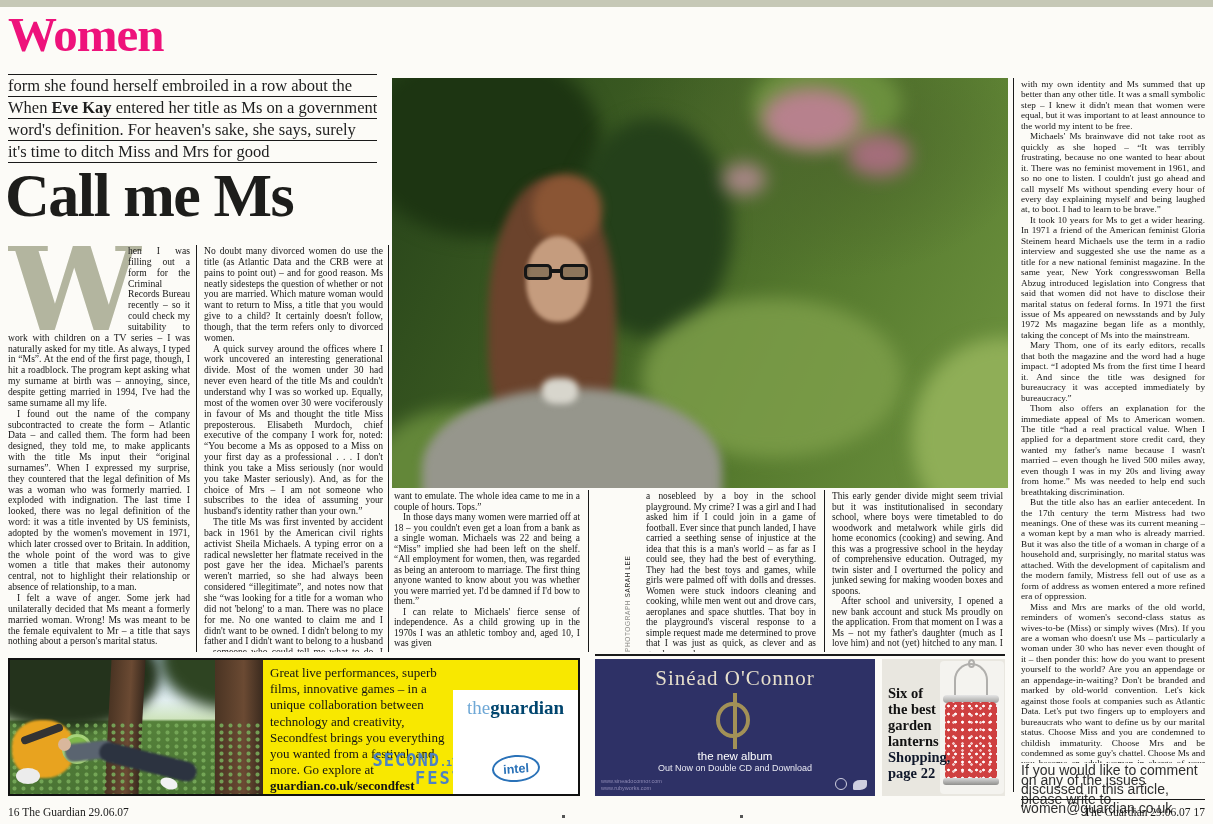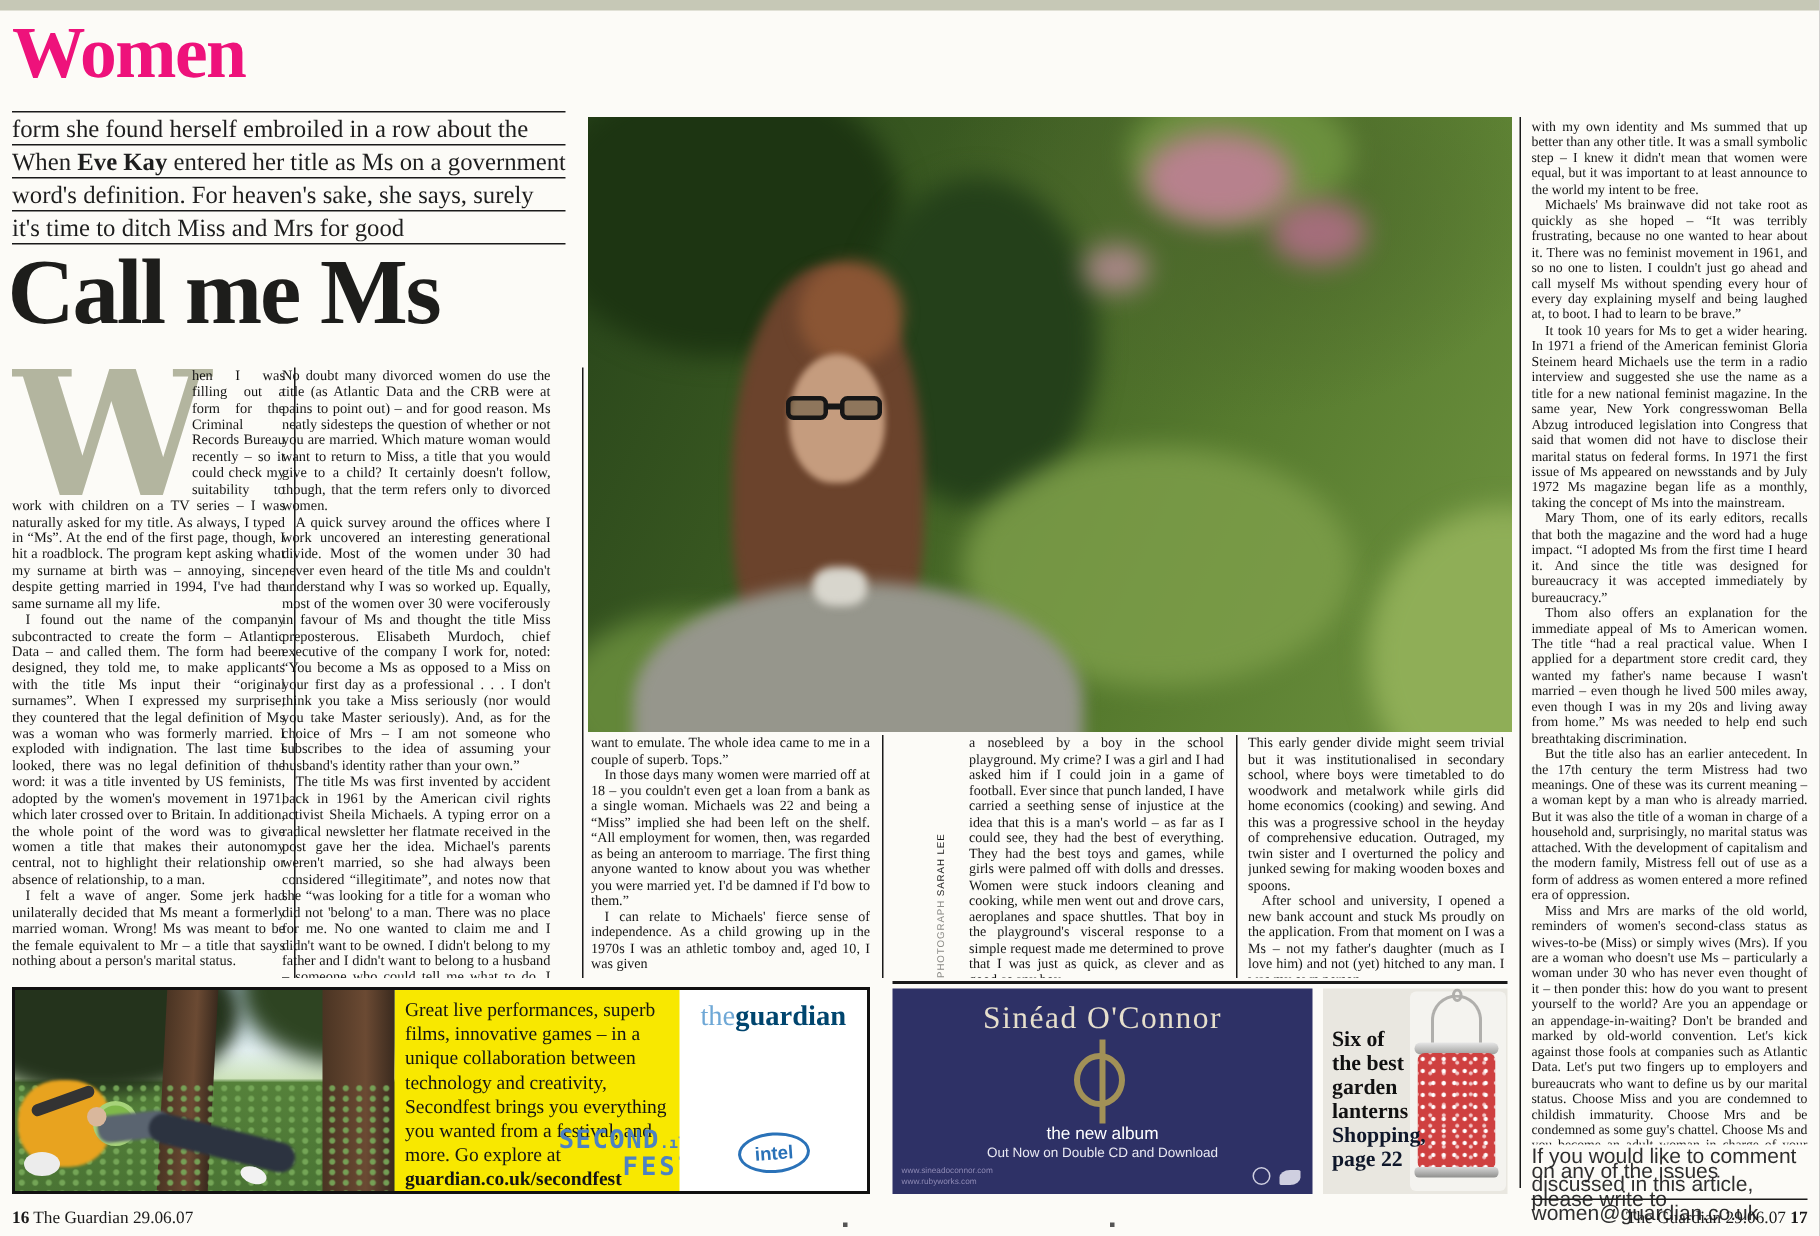--- a/index.html
+++ b/index.html
@@ -107,21 +107,21 @@
   .sl-hat { position:absolute; left:6px; top:108px; width:24px; height:16px; background:#ececec;
           border-radius:50%; }
   .sf-mid { position:relative; width:190px; flex:none; padding:5px 7px; font-size:13px;
           line-height:16.2px; color:#141414; }
   .sf-url { font-weight:bold; }
   .secondfest-logo { position:absolute; left:344px; top:92px; width:110px; text-align:right;
           font-family:"DejaVu Sans Mono", monospace; font-weight:bold; color:#4d82c2; line-height:1; }
   .secondfest-logo .l1 { font-size:17px; letter-spacing:1px; }
   .secondfest-logo .eq { font-size:10px; letter-spacing:0; }
   .secondfest-logo .l2 { font-size:17px; letter-spacing:2px; margin-top:1px; }
-  .sf-right { position:relative; flex:1; background:#fff; }
+  .sf-right { position:relative; flex:1; background:#fff;margin-top:30px; }
   .guardian-logo { position:absolute; top:7px; left:0; width:100%; text-align:center; font-size:19px; }
   .guardian-logo .g-the { color:#6fa8d6; }
   .guardian-logo .g-guardian { color:#00456e; font-weight:bold; }
   .intel-logo { position:absolute; left:50%; bottom:12px; transform:translateX(-50%) rotate(-4deg);
           width:48px; height:27px; border:2px solid #2a72b8; border-radius:50%;
           display:flex; align-items:center; justify-content:center;
           font-family:"Liberation Sans", sans-serif; font-weight:bold; font-size:12.5px; color:#2a72b8; }
 
   .ads-rule { position:absolute; left:595px; top:654px; width:410px; height:1.5px; background:#1a1a1a; }
 
@@ -154,21 +154,21 @@
           border-radius:4px; }
   .lan-body { position:absolute; left:5px; top:41px; width:52px; height:78px; background:#cf4040;
           background-image:radial-gradient(circle, #fff 1px, rgba(255,255,255,0) 1.8px),
                            radial-gradient(circle, #f3c6c6 1px, rgba(255,255,255,0) 1.6px);
           background-size:7px 8px, 9px 7px; background-position:0 0, 4px 3px; border-radius:5px; }
   .lan-rim-bot { position:absolute; left:3px; top:117px; width:56px; height:7px; background:linear-gradient(#d8d8d8,#8f8f8d);
           border-radius:3px; }
 
   .footer { position:absolute; top:806px; font-size:11.5px; color:#1a1a1a; }
   .footer.fl { left:8px; } .footer.fr { right:8px; text-align:right; }
-  .fbold { font-weight:bold; }
+  .fbold { font-weight:normal; }
   .regmark { position:absolute; top:815px; width:3px; height:3px; background:#555; }
 </style>
 </head>
 <body>
 
 <div class="page">
   <div class="scan-strip"></div>
 
   <div class="section-title">Women</div>
 
@@ -186,21 +186,21 @@
   <div class="vrule" style="left:588px; top:490px; height:162px;"></div>
   <div class="vrule" style="left:824px; top:490px; height:162px;"></div>
   <div class="vrule" style="left:1013px; top:78px; height:714px;"></div>
 
   <div class="col col-top" style="left:8px; top:246px; width:182px; height:406px;">
     <p class="first"><span class="dropcap">W</span><span>hen I was filling out a form for the Criminal Records Bureau recently – so it could check my suitability to work with children on a TV series – I was naturally asked for my title. As always, I typed in “Ms”. At the end of the first page, though, I hit a roadblock. The program kept asking what my surname at birth was – annoying, since, despite getting married in 1994, I've had the same surname all my life.</span></p>
     <p>I found out the name of the company subcontracted to create the form – Atlantic Data – and called them. The form had been designed, they told me, to make applicants with the title Ms input their “original surnames”. When I expressed my surprise, they countered that the legal definition of Ms was a woman who was formerly married. I exploded with indignation. The last time I looked, there was no legal definition of the word: it was a title invented by US feminists, adopted by the women's movement in 1971, which later crossed over to Britain. In addition, the whole point of the word was to give women a title that makes their autonomy central, not to highlight their relationship or absence of relationship, to a man.</p>
     <p>I felt a wave of anger. Some jerk had unilaterally decided that Ms meant a formerly married woman. Wrong! Ms was meant to be the female equivalent to Mr – a title that says nothing about a person's marital status.</p>
   </div>
 
-  <div class="col col-top" style="left:188px; top:246px; width:179px; height:406px;">
+  <div class="col col-top" style="left:204px; top:246px; width:179px; height:406px;">
     <p class="first">No doubt many divorced women do use the title (as Atlantic Data and the CRB were at pains to point out) – and for good reason. Ms neatly sidesteps the question of whether or not you are married. Which mature woman would want to return to Miss, a title that you would give to a child? It certainly doesn't follow, though, that the term refers only to divorced women.</p>
     <p>A quick survey around the offices where I work uncovered an interesting generational divide. Most of the women under 30 had never even heard of the title Ms and couldn't understand why I was so worked up. Equally, most of the women over 30 were vociferously in favour of Ms and thought the title Miss preposterous. Elisabeth Murdoch, chief executive of the company I work for, noted: “You become a Ms as opposed to a Miss on your first day as a professional . . . I don't think you take a Miss seriously (nor would you take Master seriously). And, as for the choice of Mrs – I am not someone who subscribes to the idea of assuming your husband's identity rather than your own.”</p>
     <p>The title Ms was first invented by accident back in 1961 by the American civil rights activist Sheila Michaels. A typing error on a radical newsletter her flatmate received in the post gave her the idea. Michael's parents weren't married, so she had always been considered “illegitimate”, and notes now that she “was looking for a title for a woman who did not 'belong' to a man. There was no place for me. No one wanted to claim me and I didn't want to be owned. I didn't belong to my father and I didn't want to belong to a husband – someone who could tell me what to do. I had not seen very many marriages I'd</p>
   </div>
 
   <div class="photo">
     <div class="blob b-dark1"></div>
     <div class="blob b-dark2"></div>
     <div class="blob b-light3"></div>
     <div class="blob b-pink1"></div>
@@ -217,21 +217,21 @@
       <div class="lens r"></div>
       <div class="bridge"></div>
     </div>
     <div class="torso"></div>
     <div class="collar"></div>
   </div>
 
   <div class="credit"><span class="ph">PHOTOGRAPH </span><span>SARAH LEE</span></div>
 
   <div class="col col-bot" style="left:394px; top:491px; width:186px; height:161px;">
-    <p class="first">want to emulate. The whole idea came to me in a couple of superb. Tops.”</p>
+    <p class="first">want to emulate. The whole idea came to me in a couple of hours. Tops.”</p>
     <p>In those days many women were married off at 18 – you couldn't even get a loan from a bank as a single woman. Michaels was 22 and being a “Miss” implied she had been left on the shelf. “All employment for women, then, was regarded as being an anteroom to marriage. The first thing anyone wanted to know about you was whether you were married yet. I'd be damned if I'd bow to them.”</p>
     <p>I can relate to Michaels' fierce sense of independence. As a child growing up in the 1970s I was an athletic tomboy and, aged 10, I was given</p>
   </div>
 
   <div class="col col-bot" style="left:646px; top:491px; width:170px; height:161px;">
     <p class="first">a nosebleed by a boy in the school playground. My crime? I was a girl and I had asked him if I could join in a game of football. Ever since that punch landed, I have carried a seething sense of injustice at the idea that this is a man's world – as far as I could see, they had the best of everything. They had the best toys and games, while girls were palmed off with dolls and dresses. Women were stuck indoors cleaning and cooking, while men went out and drove cars, aeroplanes and space shuttles. That boy in the playground's visceral response to a simple request made me determined to prove that I was just as quick, as clever and as good as any boy.</p>
   </div>
 
   <div class="col col-bot" style="left:832px; top:491px; width:171px; height:161px;">
     <p class="first">This early gender divide might seem trivial but it was institutionalised in secondary school, where boys were timetabled to do woodwork and metalwork while girls did home economics (cooking) and sewing. And this was a progressive school in the heyday of comprehensive education. Outraged, my twin sister and I overturned the policy and junked sewing for making wooden boxes and spoons.</p>

